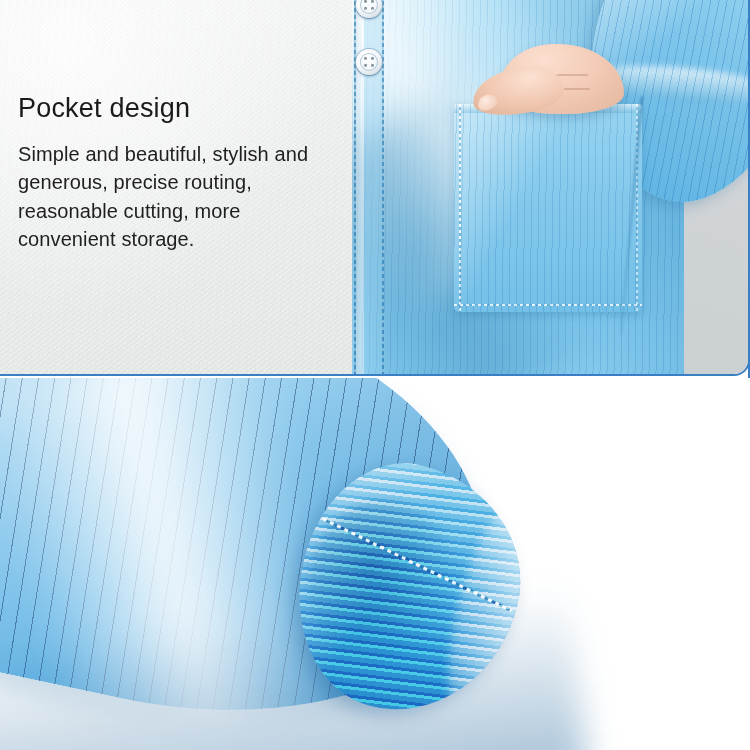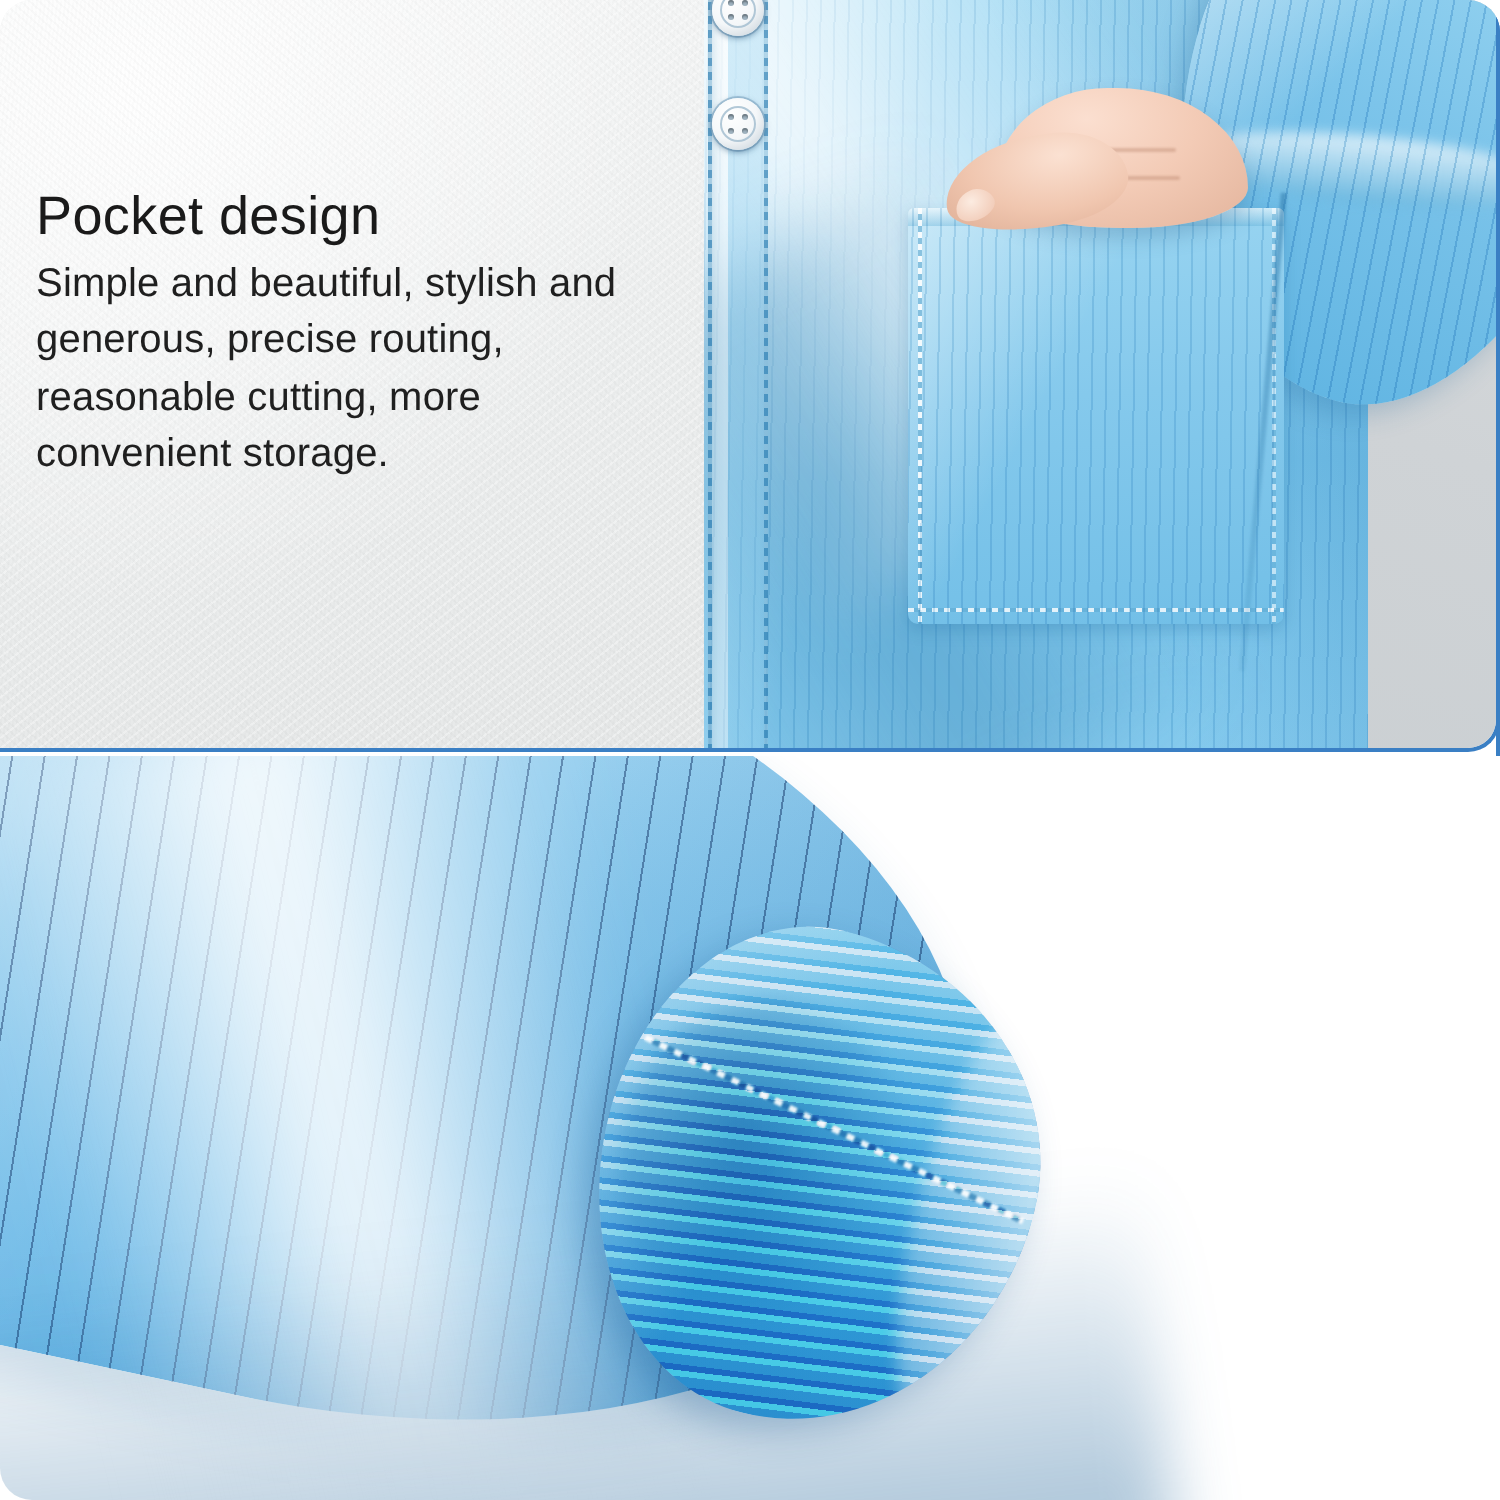--- a/index.html
+++ b/index.html
@@ -10,21 +10,20 @@
     background:#ffffff;
     font-family:"Liberation Sans", sans-serif;
     overflow:hidden;
   }
 
   #page {
     position:relative;
     width:750px; height:750px;
     background:#ffffff;
     overflow:hidden;
-    border-radius:16px;
   }
 
   
   #panel-pocket {
     position:absolute;
     left:0; top:0;
     width:750px; height:376px;
     overflow:hidden;
     border-bottom:2px solid #3a7fc4;
     border-right:2px solid #3a7fc4;
@@ -268,21 +267,21 @@
     letter-spacing:.2px;
     line-height:1.1;
   }
   .body-copy{
     font-size:20px;
     font-weight:400;
     color:#1f1f1f;
     line-height:28.5px;
     letter-spacing:.1px;
   }
-  #pocket-copy .body-copy{ margin-top:4px; }
+  #pocket-copy .body-copy{ margin-top:16px; }
 
   
   #panel-trousers{
     position:absolute;
     left:0; top:378px;
     width:750px; height:372px;
     background:#ffffff;
     overflow:hidden;
   }
 

